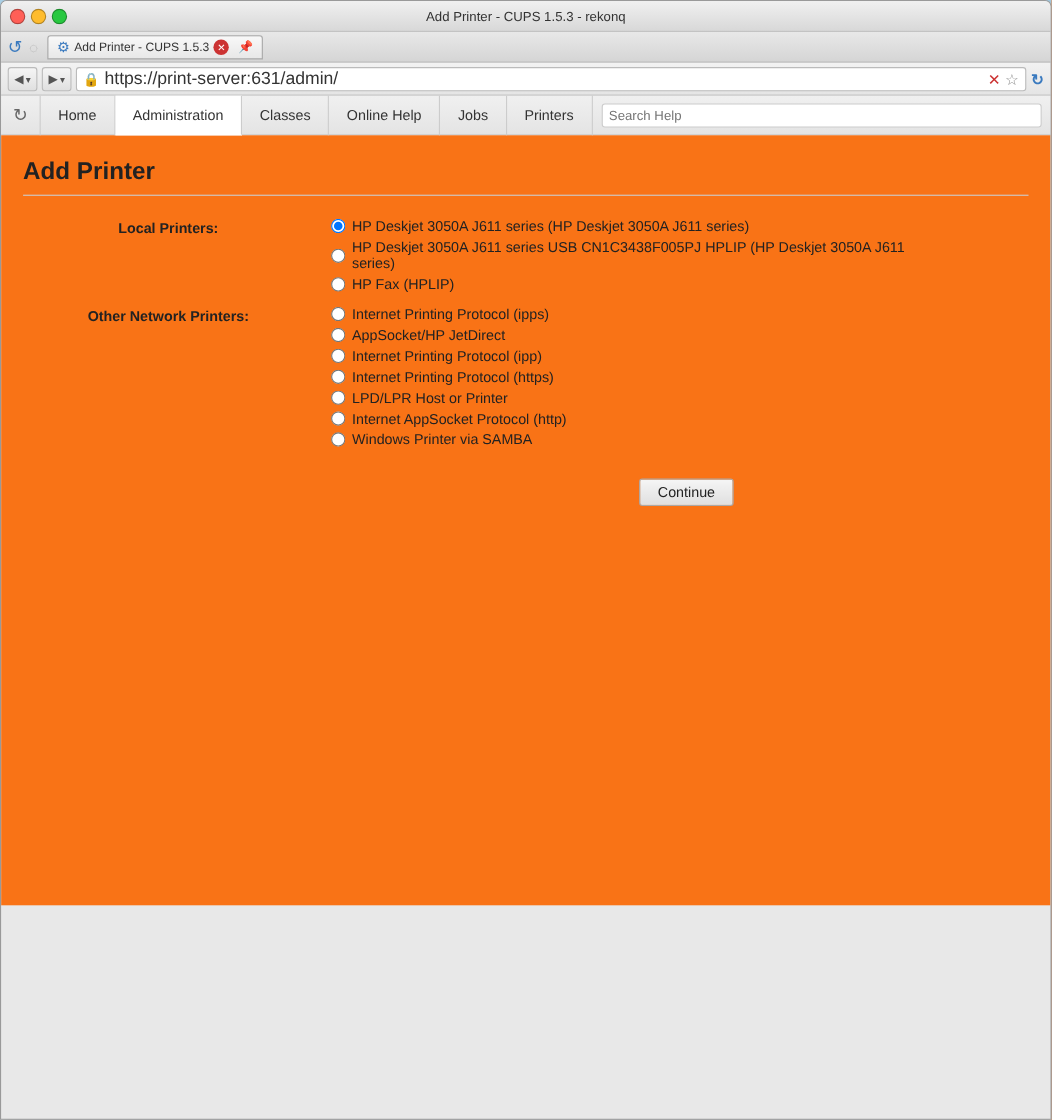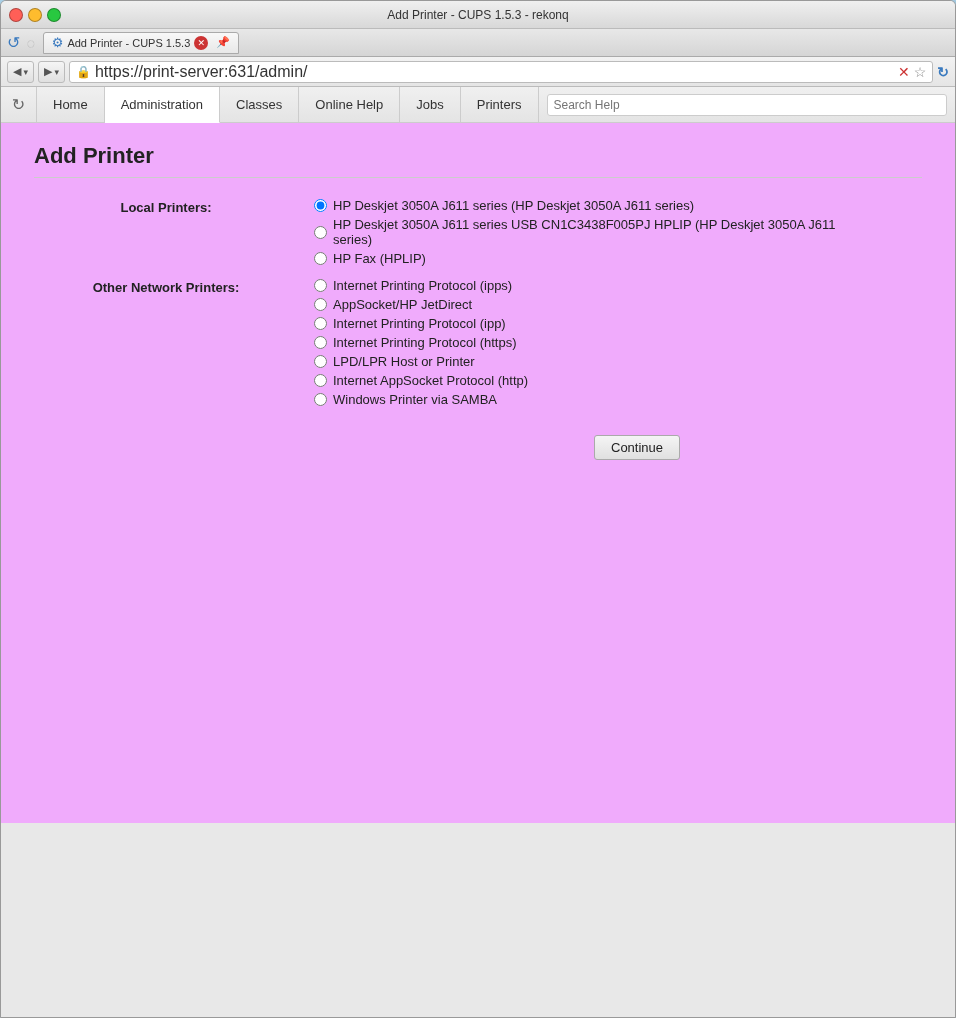--- a/index.html
+++ b/index.html
@@ -140,22 +140,22 @@
       width: 100%;
       padding: 3px 6px;
       border: 1px solid #ccc;
       border-radius: 3px;
       font-size: 12px;
       background: white;
     }
 
     
     .page-content {
-      background: #f0abfc;
-      padding: 20px 33px;
+      background: #f97316;
+      padding: 20px 20px;
       min-height: 700px;
     }
 
     .page-title {
       font-size: 22px;
       font-weight: bold;
       color: #222;
       padding-bottom: 8px;
       border-bottom: 1px solid #ccc;
       margin-bottom: 20px;

